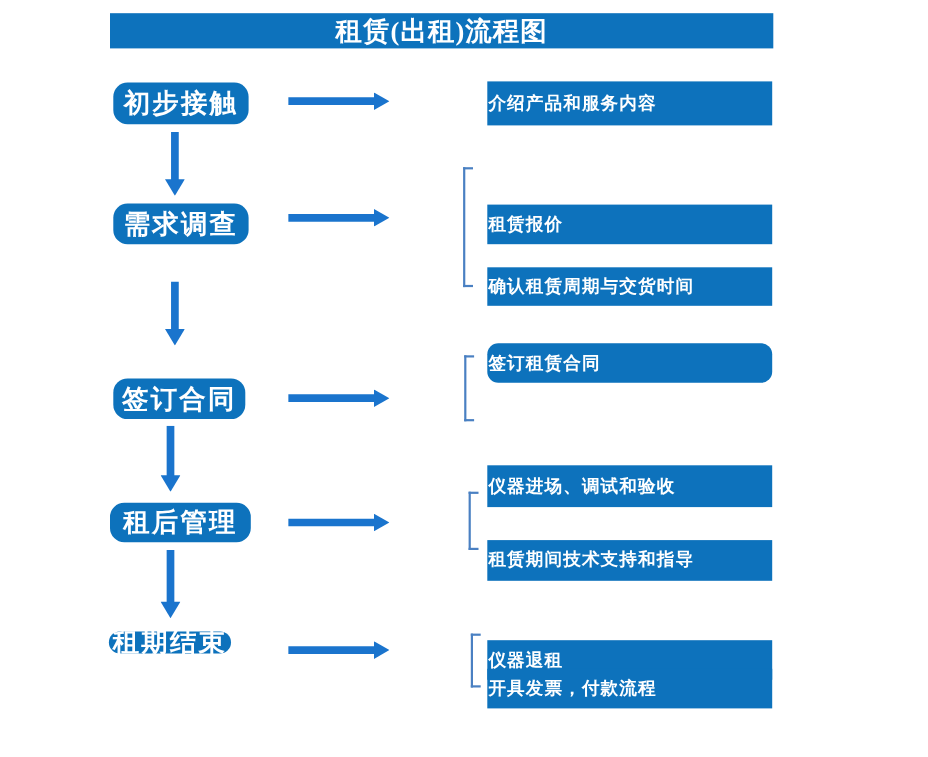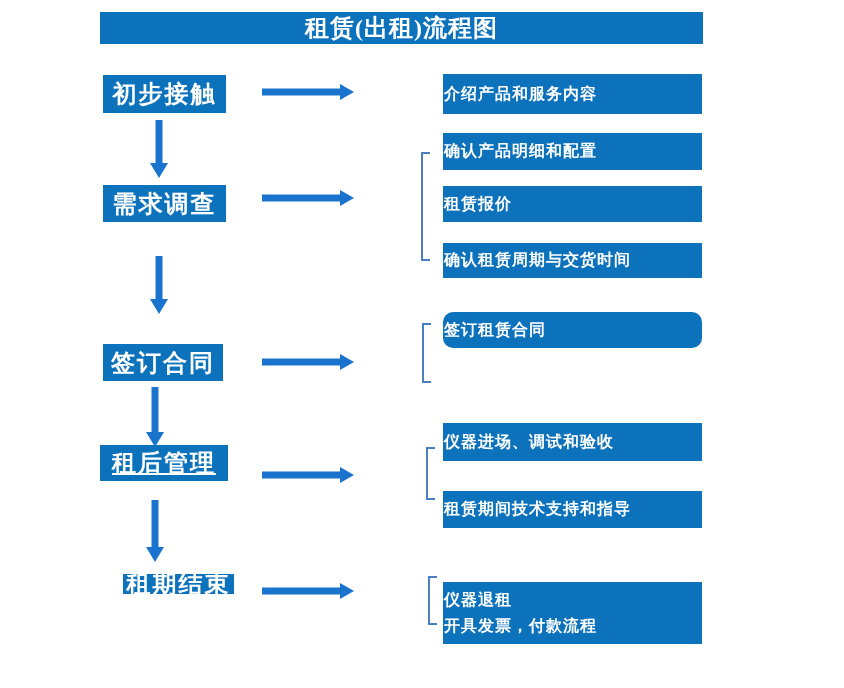--- a/index.html
+++ b/index.html
@@ -12,21 +12,21 @@
   .title-bar{
     position:absolute;left:100px;top:12px;width:603px;height:32px;
     background:var(--box-blue,#0d72bc);color:var(--text-white,#ffffff);
     display:flex;align-items:center;justify-content:center;
     font-size:24px;font-weight:bold;letter-spacing:1px;
   }
   .step-box{
     position:absolute;
     background:var(--box-blue,#0d72bc);color:var(--text-white,#ffffff);
     display:flex;align-items:center;justify-content:center;
-    font-size:24px;font-weight:bold;letter-spacing:2px;white-space:nowrap;
+    font-size:24px;font-weight:bold;letter-spacing:2px;white-space:nowrap;border-radius:13px;
   }
   .detail-box{
     position:absolute;left:443px;width:259px;box-sizing:border-box;
     background:var(--box-blue,#0d72bc);color:var(--text-white,#ffffff);
     display:flex;align-items:center;padding-left:1px;
     font-size:16px;font-weight:bold;letter-spacing:1px;white-space:nowrap;
   }
   .arrow{position:absolute;display:block;}
   .arrow line{stroke:var(--arrow-blue,#1a74cd);}
   .arrow polygon{fill:var(--arrow-blue,#1a74cd);}
@@ -41,22 +41,22 @@
 </head>
 <body>
 
 <div id="canvas">
 
   <div class="title-bar">租赁(出租)流程图</div>
 
   <div class="step-box" style="left:103px;top:75px;width:123px;height:38px;">初步接触</div>
   <div class="step-box" style="left:103px;top:185px;width:123px;height:37px;">需求调查</div>
   <div class="step-box" style="left:103px;top:344px;width:120px;height:37px;">签订合同</div>
-  <div class="step-box" style="left:100px;top:445px;width:128px;height:36px;text-decoration:underline;">租后管理</div>
-  <div class="step-box" style="left:99px;top:574px;width:111px;height:20px;margin-left:24px;">租期结束</div>
+  <div class="step-box" style="left:100px;top:457px;width:128px;height:36px;">租后管理</div>
+  <div class="step-box" style="left:99px;top:574px;width:111px;height:20px;">租期结束</div>
 
   <svg class="arrow" style="left:150px;top:120px;" width="18" height="58">
     <line x1="9" y1="0" x2="9" y2="44" stroke-width="7"></line>
       <polygon points="0,43 18,43 9,58"></polygon>
   </svg>
   <svg class="arrow" style="left:150px;top:256px;" width="18" height="58">
     <line x1="9" y1="0" x2="9" y2="44" stroke-width="7"></line>
       <polygon points="0,43 18,43 9,58"></polygon>
   </svg>
   <svg class="arrow" style="left:146px;top:387px;" width="18" height="60">
@@ -88,21 +88,20 @@
     <line x1="0" y1="8" x2="79" y2="8" stroke-width="7"></line>
       <polygon points="78,0 92,8 78,16"></polygon>
   </svg>
 
   <div class="bracket" style="left:421px;top:152px;height:109px;"></div>
   <div class="bracket" style="left:422px;top:323px;height:60px;"></div>
   <div class="bracket" style="left:426px;top:447px;height:53px;"></div>
   <div class="bracket" style="left:428px;top:576px;height:49px;"></div>
 
   <div class="detail-box" style="top:74px;height:40px;">介绍产品和服务内容</div>
-  <div class="detail-box" style="top:133px;height:37px;">确认产品明细和配置</div>
   <div class="detail-box" style="top:186px;height:36px;">租赁报价</div>
   <div class="detail-box" style="top:243px;height:35px;">确认租赁周期与交货时间</div>
   <div class="detail-box" style="top:312px;height:36px;border-radius:10px;">签订租赁合同</div>
   <div class="detail-box" style="top:423px;height:38px;">仪器进场、调试和验收</div>
   <div class="detail-box" style="top:491px;height:37px;">租赁期间技术支持和指导</div>
   <div class="detail-box" style="top:582px;height:36px;">仪器退租</div>
   <div class="detail-box" style="top:608px;height:36px;">开具发票，付款流程</div>
 
 </div>
 

